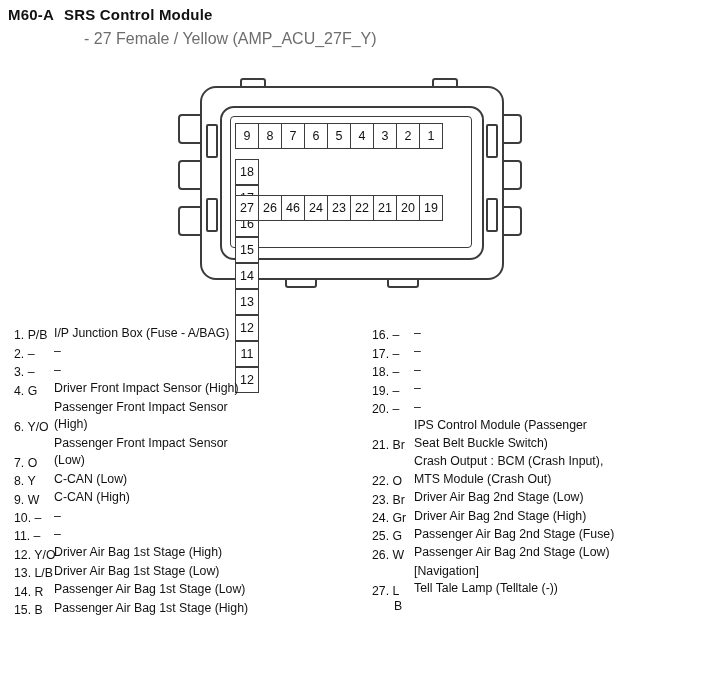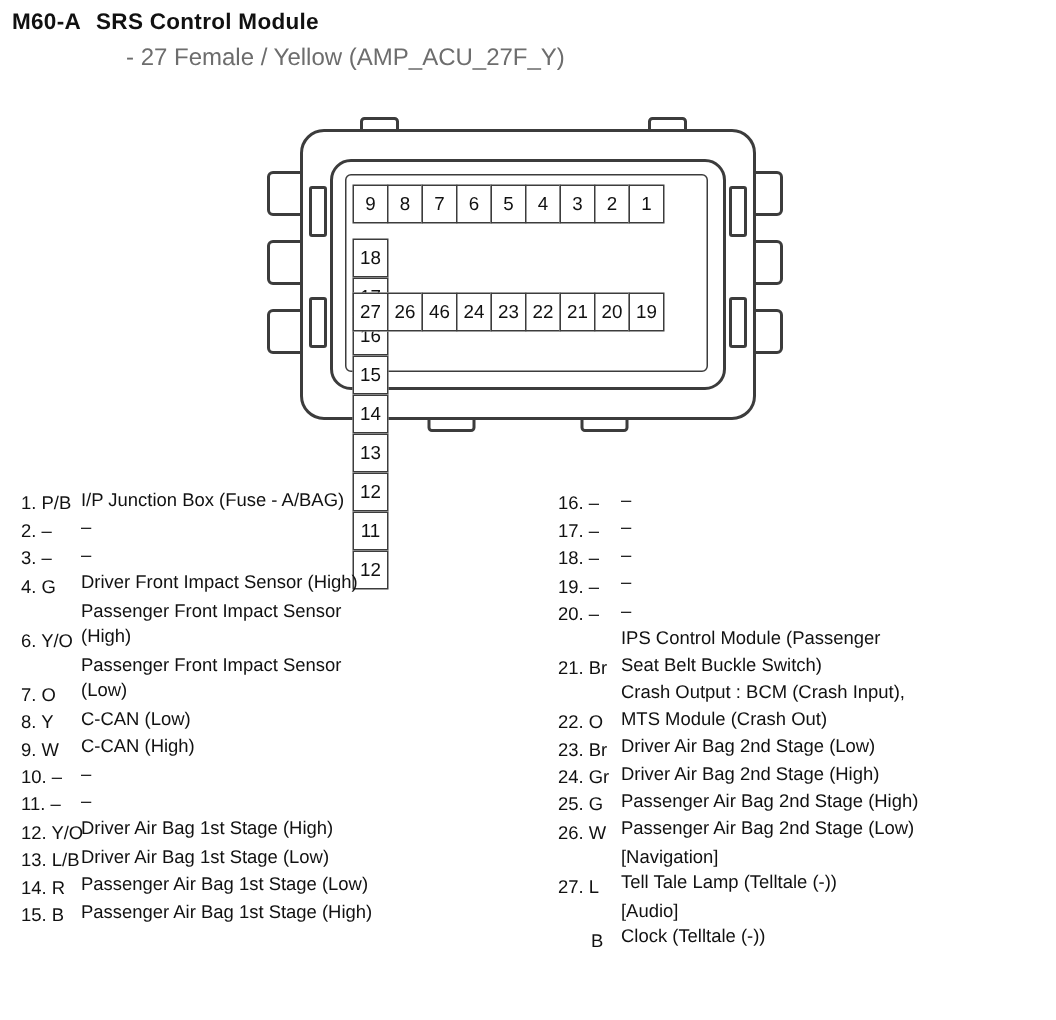--- a/index.html
+++ b/index.html
@@ -344,31 +344,29 @@
     <div class="entry">
         <div class="e-num">23. Br</div>
         <div class="e-desc">Driver Air Bag 2nd Stage (Low)</div>
       </div>
     <div class="entry">
         <div class="e-num">24. Gr</div>
         <div class="e-desc">Driver Air Bag 2nd Stage (High)</div>
       </div>
     <div class="entry">
         <div class="e-num">25. G</div>
-        <div class="e-desc">Passenger Air Bag 2nd Stage (High)</div>
+        <div class="e-desc">Passenger Air Bag 2nd Stage (Fuse)</div>
       </div>
     <div class="entry">
         <div class="e-num">26. W</div>
         <div class="e-desc">Passenger Air Bag 2nd Stage (Low)</div>
       </div>
     <div class="entry">
         <div class="e-num">27. L</div>
         <div class="e-desc">[Navigation]
 Tell Tale Lamp (Telltale (-))</div>
       </div>
     <div class="entry">
         <div class="e-num indent-b">B</div>
-        <div class="e-desc">[Audio]
-Clock (Telltale (-))</div>
       </div>
   </div>
 
 </div>
 
 </body></html>

